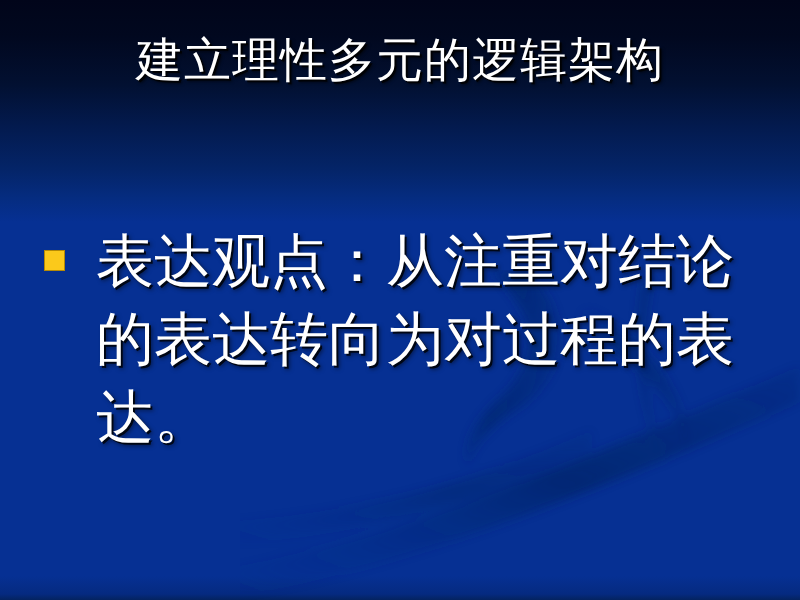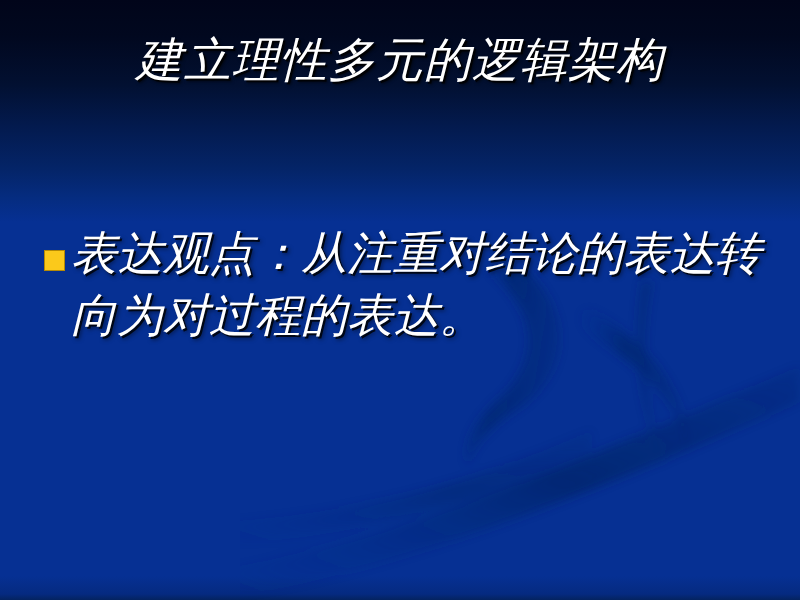--- a/index.html
+++ b/index.html
@@ -21,21 +21,20 @@
         #01051a 0%,
         #01081f 6%,
         #021031 14%,
         #031a4e 21%,
         #042467 28%,
         #052c80 33%,
         #063093 37%,
         #063093 96%,
         #052a80 99%,
         #04235f 100%);
-    font-style: italic;
   }
 
   
   .swirl-layer {
     position: absolute;
     inset: 0;
     pointer-events: none;
     overflow: hidden;
     opacity: 0.85;
   }
@@ -86,28 +85,29 @@
     height: 21px;
     margin-top: 28px;
     margin-right: 6px;
     background: #fbc91b;
     border: 1px solid #b58a06;
     box-sizing: border-box;
   }
   .bullet-text {
     flex: 1 1 auto;
     color: #ffffff;
-    font-size: 46px;
-    line-height: 62px;
+    font-size: 58px;
+    line-height: 78px;
     letter-spacing: 0px;
     font-weight: 400;
     text-shadow:
       2px 2px 0 rgba(0,0,0,0.80),
       3px 3px 4px rgba(0,0,0,0.50);
     text-indent: 0;
+    margin-left: 25px;
   }
 </style>
 </head>
 <body>
 
 <div class="slide">
 
   <div class="swirl-layer">
     <svg viewBox="0 0 560 330" preserveAspectRatio="none" aria-hidden="true">
       <defs>

